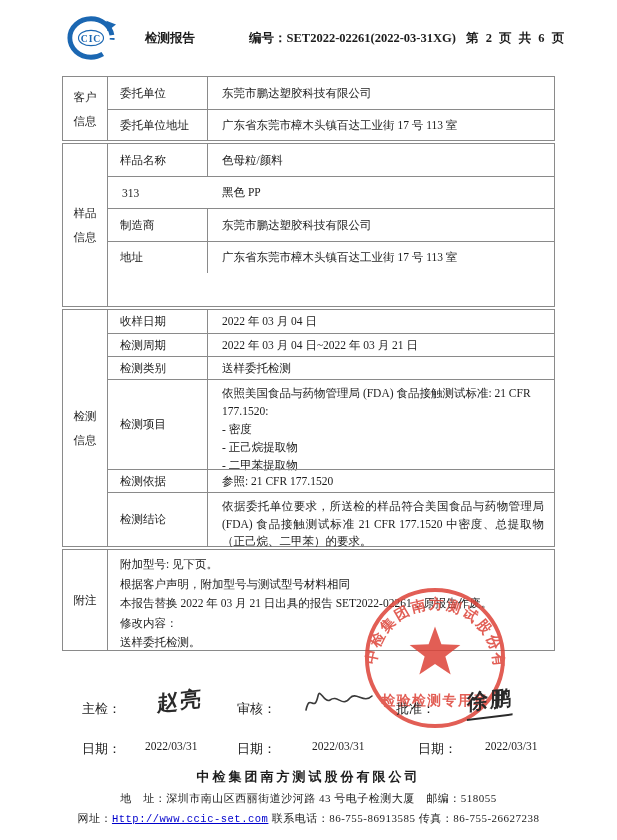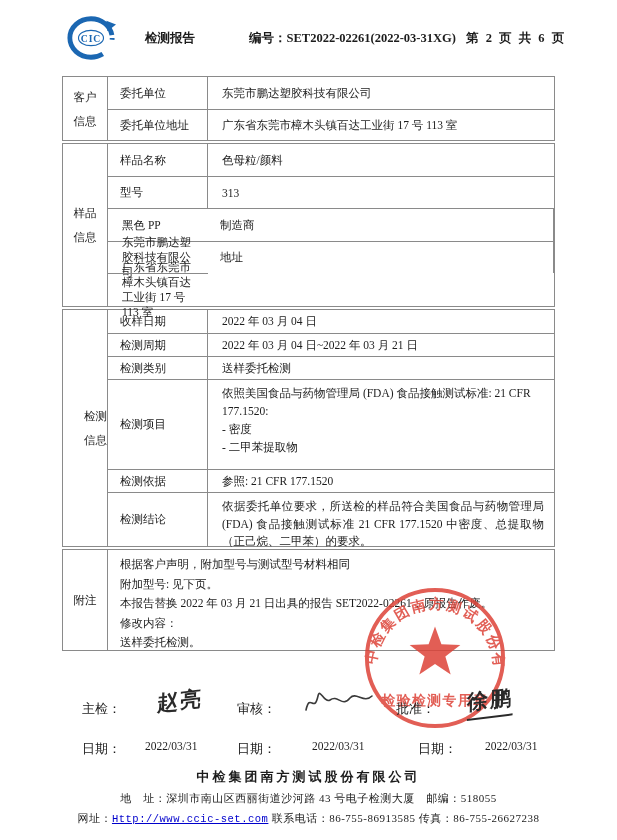--- a/index.html
+++ b/index.html
@@ -94,23 +94,20 @@
     <div class="gcell" style="grid-row:1/span 5;">
       <span>样品</span>
       <span>信息</span>
     </div>
     <div class="fcell">
         <span>样品名称</span>
       </div>
     <div class="vcell">
         <span>色母粒/颜料</span>
       </div>
-    <div class="fcell sep">
-        <span>型号</span>
-      </div>
     <div class="vcell sep">
         <span>313</span>
       </div>
     <div class="vcell sep">
         <span>黑色 PP</span>
       </div>
     <div class="fcell sep">
         <span>制造商</span>
       </div>
     <div class="vcell sep">
@@ -118,21 +115,21 @@
       </div>
     <div class="fcell sep">
         <span>地址</span>
       </div>
     <div class="vcell sep">
         <span>广东省东莞市樟木头镇百达工业街 17 号 113 室</span>
       </div>
   </div>
 
   <div class="block" style="grid-template-rows:23px 23px 23px 90px 23px 54px;">
-    <div class="gcell" style="grid-row:1/span 6;align-items:flex-end;">
+    <div class="gcell" style="grid-row:1/span 6;">
       <span>检测</span>
       <span>信息</span>
     </div>
     <div class="fcell">
         <span>收样日期</span>
       </div>
     <div class="vcell">
         <span>2022 年 03 月 04 日</span>
       </div>
     <div class="fcell sep">
@@ -147,41 +144,42 @@
     <div class="vcell sep">
         <span>送样委托检测</span>
       </div>
     <div class="fcell sep">
         <span>检测项目</span>
       </div>
     <div class="vcell sep ml">
       <div>依照美国食品与药物管理局 (FDA) 食品接触测试标准: 21 CFR</div>
       <div>177.1520:</div>
       <div>- 密度</div>
+      <div>- 正己烷提取物</div>
       <div>- 二甲苯提取物</div>
     </div>
     <div class="fcell sep">
         <span>检测依据</span>
       </div>
     <div class="vcell sep">
         <span>参照: 21 CFR 177.1520</span>
       </div>
     <div class="fcell sep">
         <span>检测结论</span>
       </div>
     <div class="vcell sep just"><span>依据委托单位要求，所送检的样品符合美国食品与药物管理局 (FDA) 食品接触测试标准 21 CFR 177.1520 中密度、总提取物（正己烷、二甲苯）的要求。</span></div>
   </div>
 
   <div class="block notes-block" style="grid-template-rows:100px;">
     <div class="gcell">
       <span>附注</span>
     </div>
     <div class="vcell notes">
+      <div>附加型号: 见下页。</div>
       <div>根据客户声明，附加型号与测试型号材料相同</div>
-      <div>附加型号: 见下页。</div>
       <div>本报告替换 2022 年 03 月 21 日出具的报告 SET2022-02261，原报告作废。</div>
       <div>修改内容：</div>
       <div>送样委托检测。</div>
     </div>
   </div>
 </div>
 
 <svg class="stamp" viewBox="0 0 150 150">
   <circle cx="75" cy="75" r="69" fill="none" stroke="#dd4338" stroke-width="4"></circle>
   <path id="arcpath" d="M 15,85 A 60 60 0 1 1 135,85" fill="none"></path>

